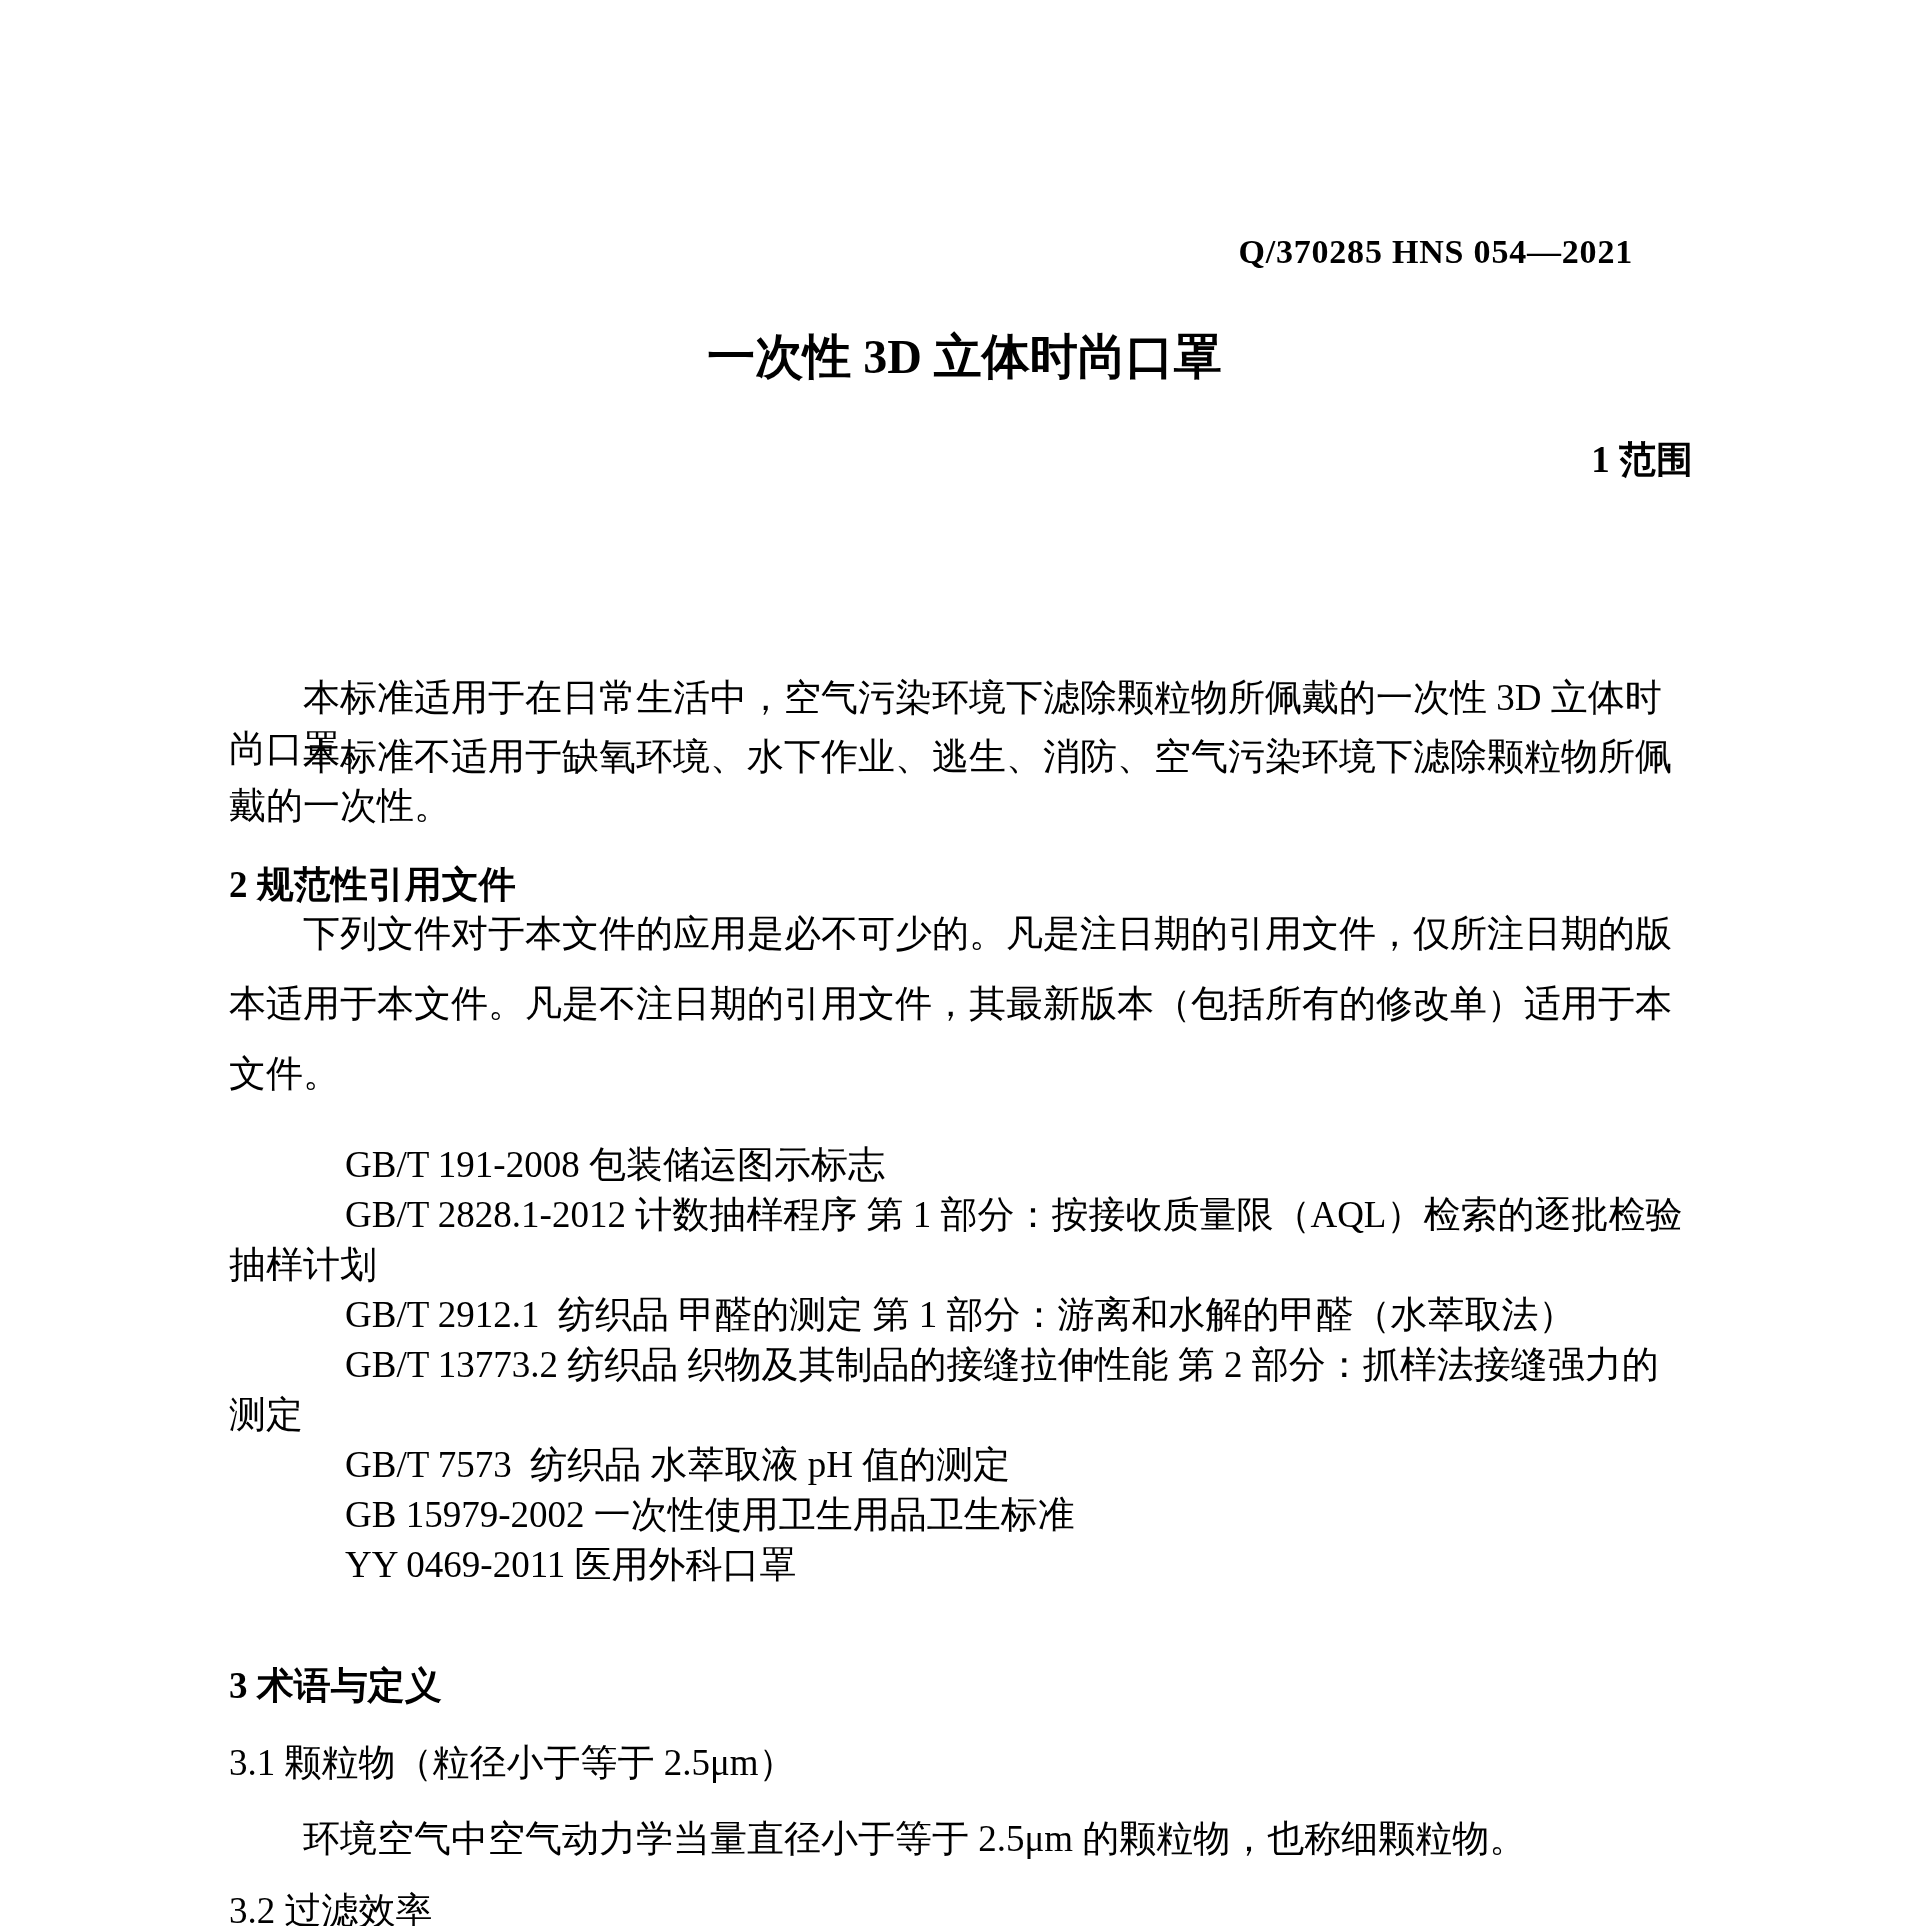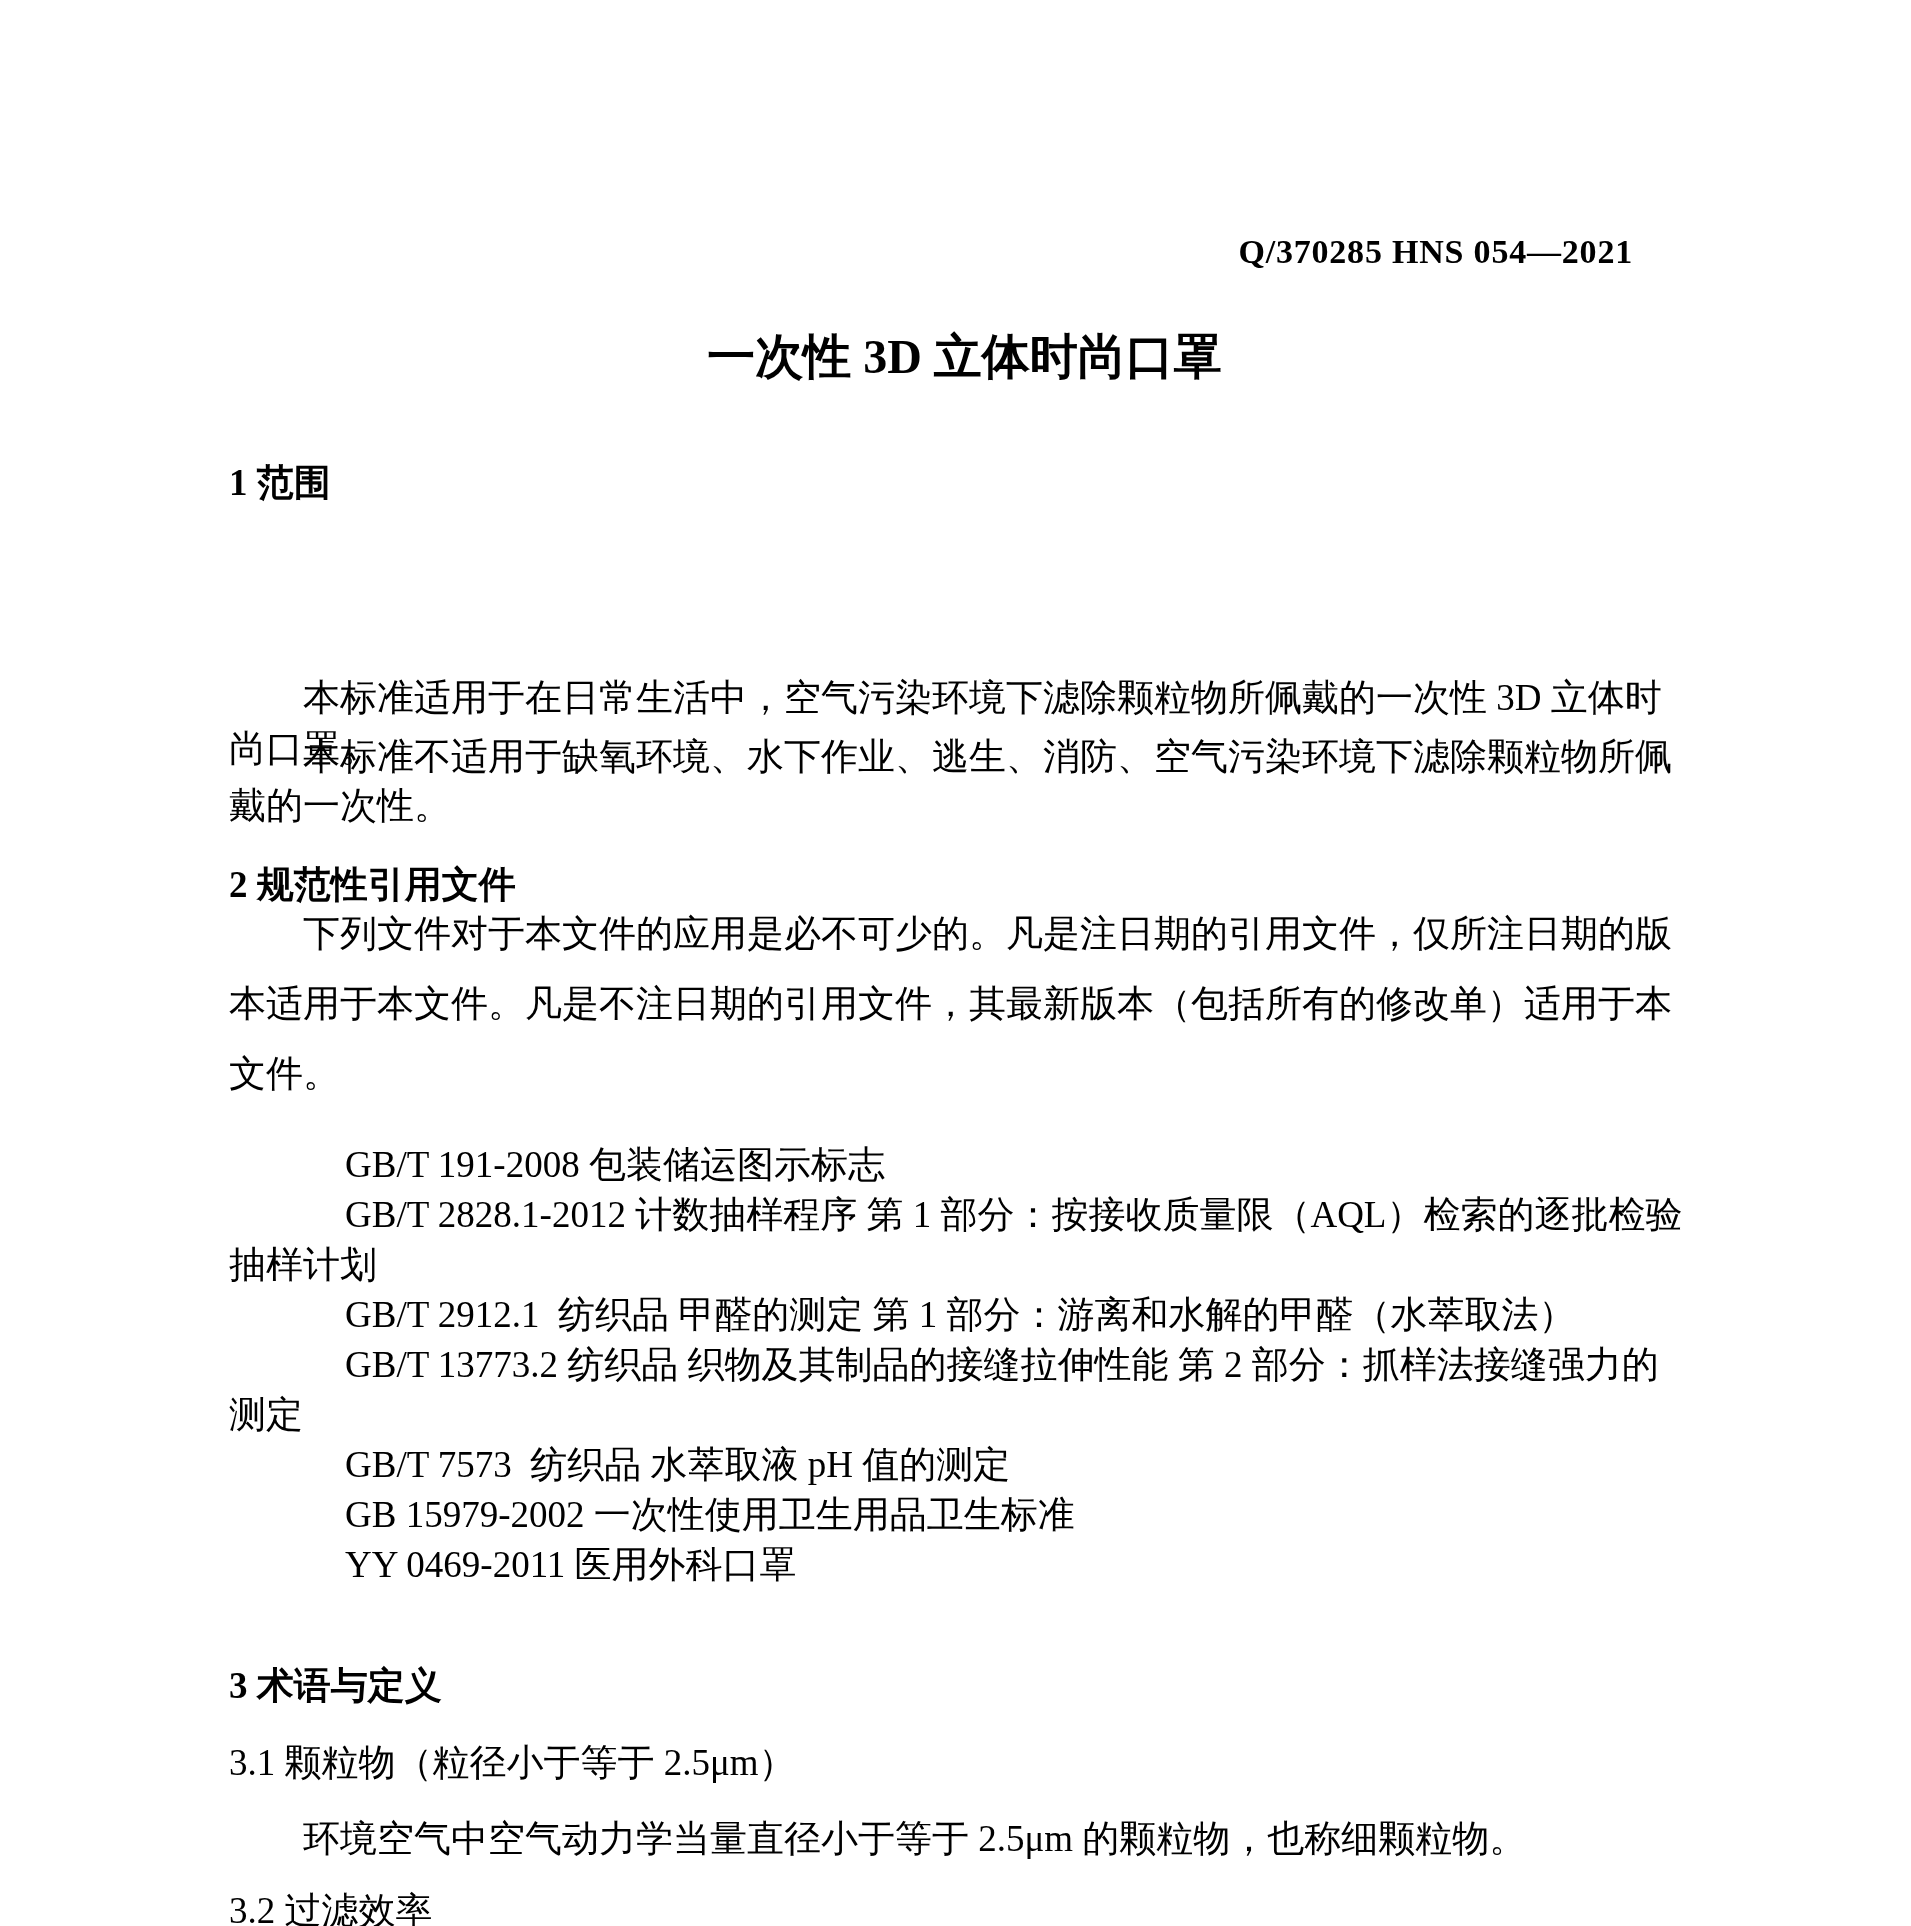--- a/index.html
+++ b/index.html
@@ -39,21 +39,21 @@
     font-size: 48px;
     line-height: 54px;
     font-weight: 700;
     padding-left: 9px;
   }
   .h-main { font-weight: 700; }
   .indent2 { text-indent: 74px; }
   .p-s1a { top: 505px; line-height: 47px; }
   .p-s1b { top: 672px; line-height: 51px; }
   .p-s1c { top: 732px; line-height: 49px; }
-  .h-s1  { top: 462px; }
+  .h-s1  { top: 439px; text-align: right; }
   .h-s2  { top: 864px; }
   .p-s2  { top: 899px; line-height: 70px; }
   .refs  {
     position: absolute;
     left: 229px;
     top: 1140px;
     width: 1464px;
     font-size: 37px;
     line-height: 50px;
   }

